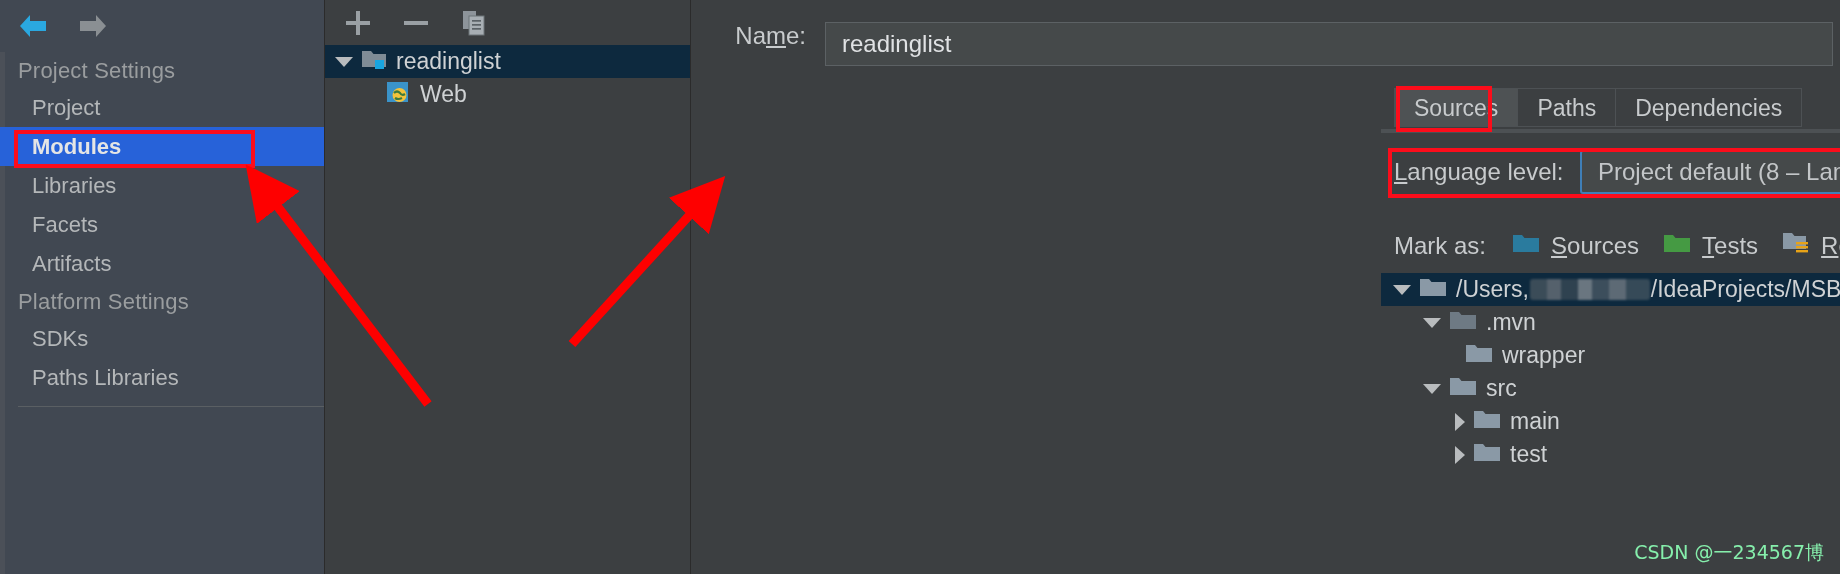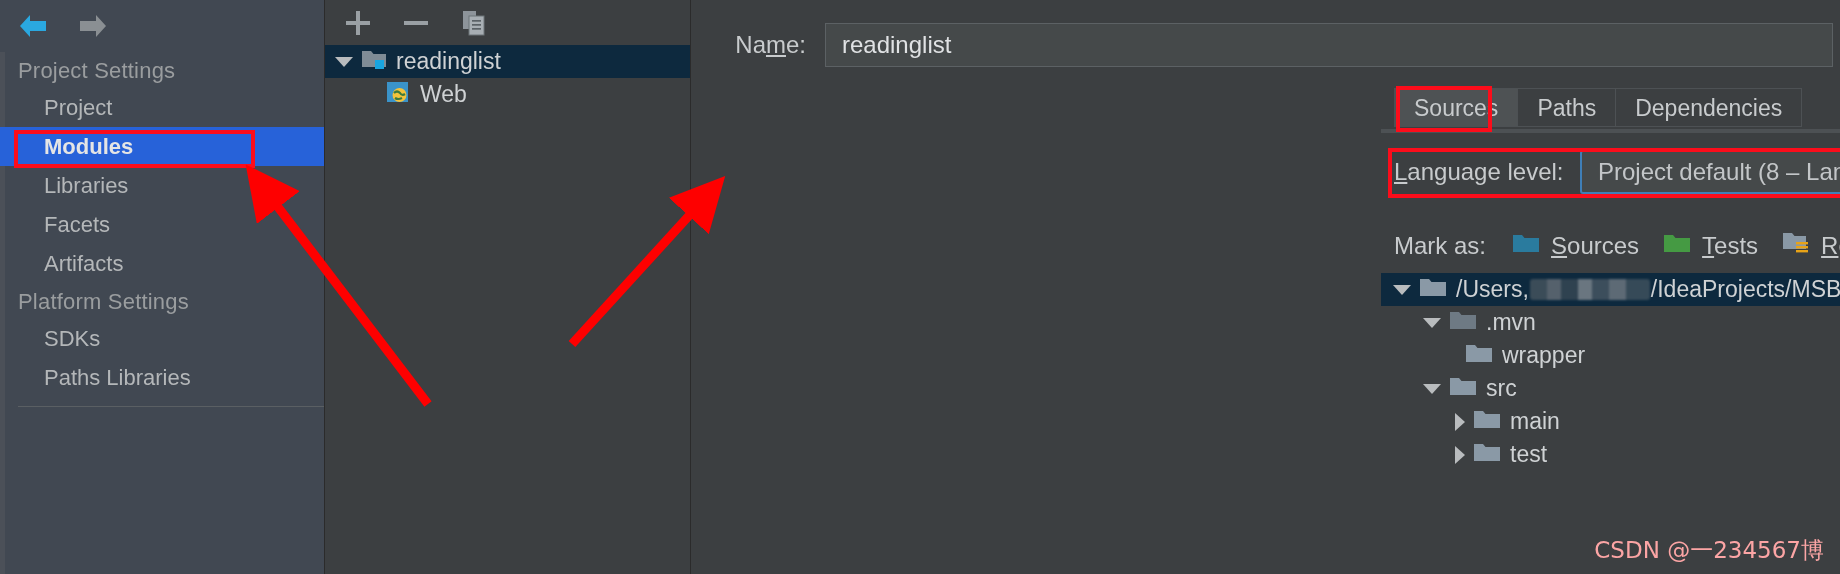--- a/index.html
+++ b/index.html
@@ -33,21 +33,21 @@
 
   #sidebar-list { position: absolute; left: 0; top: 52px; width: 280px; }
   .sb-group {
     color: #9a9d9f; font-size: 22px; letter-spacing: .2px;
     padding: 4px 0 4px 18px; height: 36px; line-height: 30px;
     font-weight: 400;
   }
   .sb-item {
     color: #b4b7b9; font-size: 22px;
     height: 39px; line-height: 39px;
-    padding-left: 44px;
+    padding-left: 32px;
     white-space: nowrap;
   }
   .sb-item.selected {
     background: #2762d9;
     color: #e5e5e5;
     font-weight: 700;
     width: 324px;
   }
   #sidebar-divider {
     position: absolute; left: 18px; top: 406px;
@@ -100,21 +100,21 @@
   
   #rightpanel {
     position: absolute; left: 690px; top: 0;
     width: 1150px; height: 574px;
     background: #3c3f41;
     border-left: 1px solid #2b2b2b;
   }
   #name-row {
     position: absolute; left: 0; top: 22px;
     width: 1150px; height: 46px;
-    display: flex; align-items: center;
+    display: flex; align-items: flex-start;
   }
   #name-label {
     width: 100px; text-align: right; margin-left: 15px;
     color: #c8cbcd; font-size: 24px;
   }
   #name-label u { text-decoration: underline; }
   #name-input {
     margin-left: 19px;
     width: 1008px; height: 44px;
     background: #45494a;
@@ -201,21 +201,21 @@
     filter: blur(1.2px);
     margin: 0 1px;
   }
 
   
   #arrow-svg { position: absolute; left: 0; top: 0; width: 1840px; height: 574px; pointer-events: none; }
 
   
   #watermark {
     position: absolute; right: 16px; bottom: 8px;
-    color: #fca5a5; font-size: 23px;
+    color: #86efac; font-size: 19px;
     font-family: "DejaVu Sans", sans-serif;
   }
 
   
   #left-edge-strip {
     position: absolute; left: 0; top: 0; width: 5px; height: 574px;
     background: #4b5058;
   }
 </style>
 </head>

